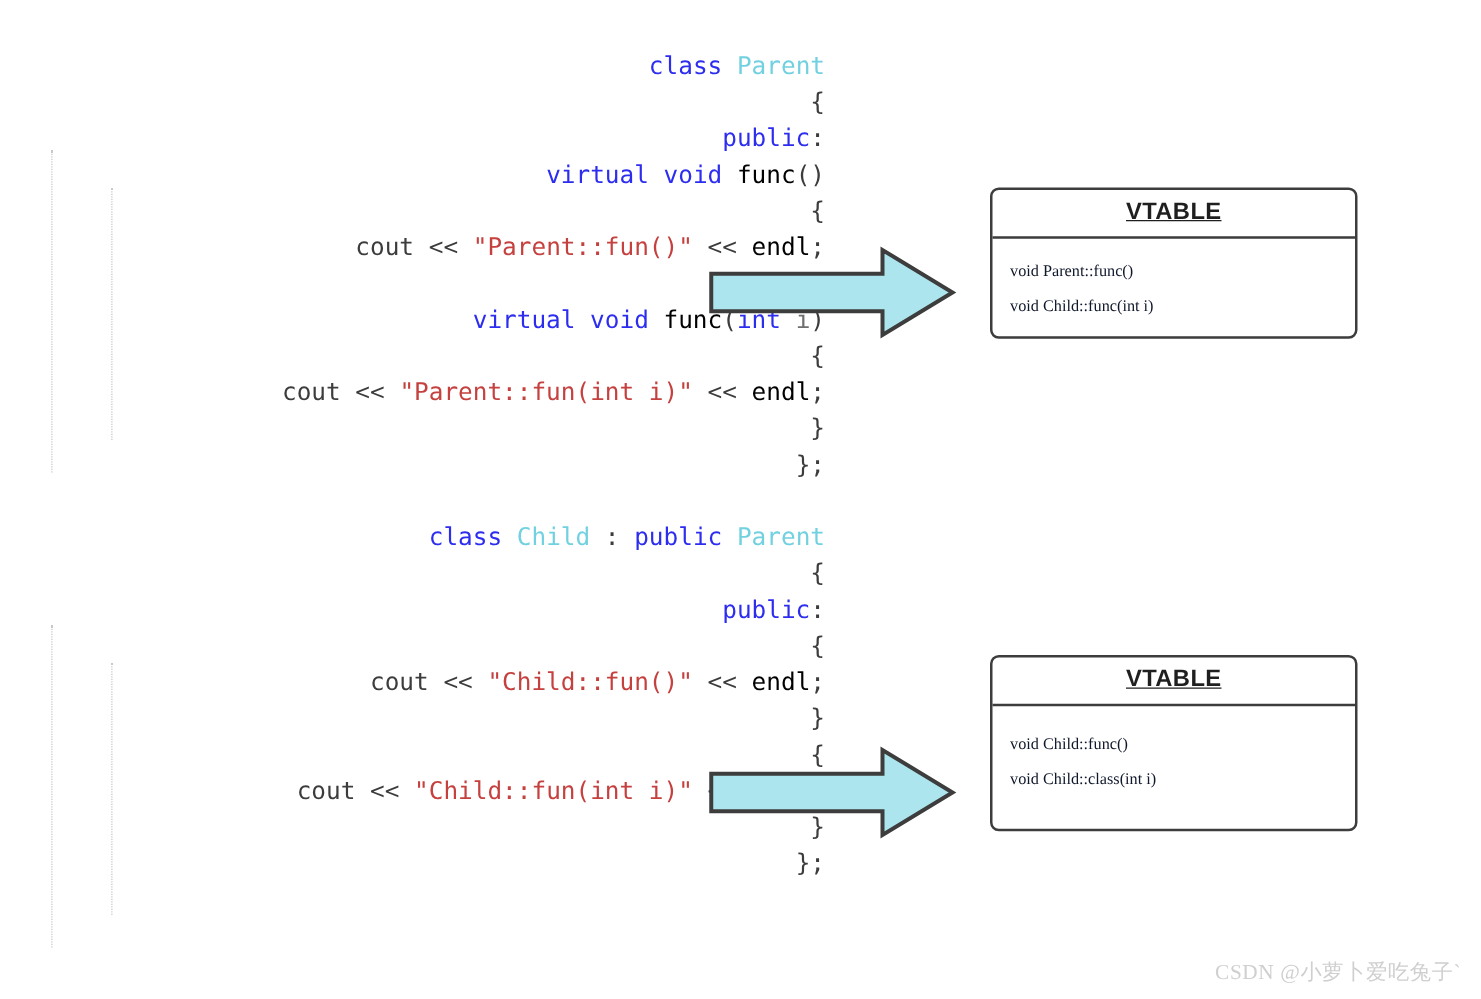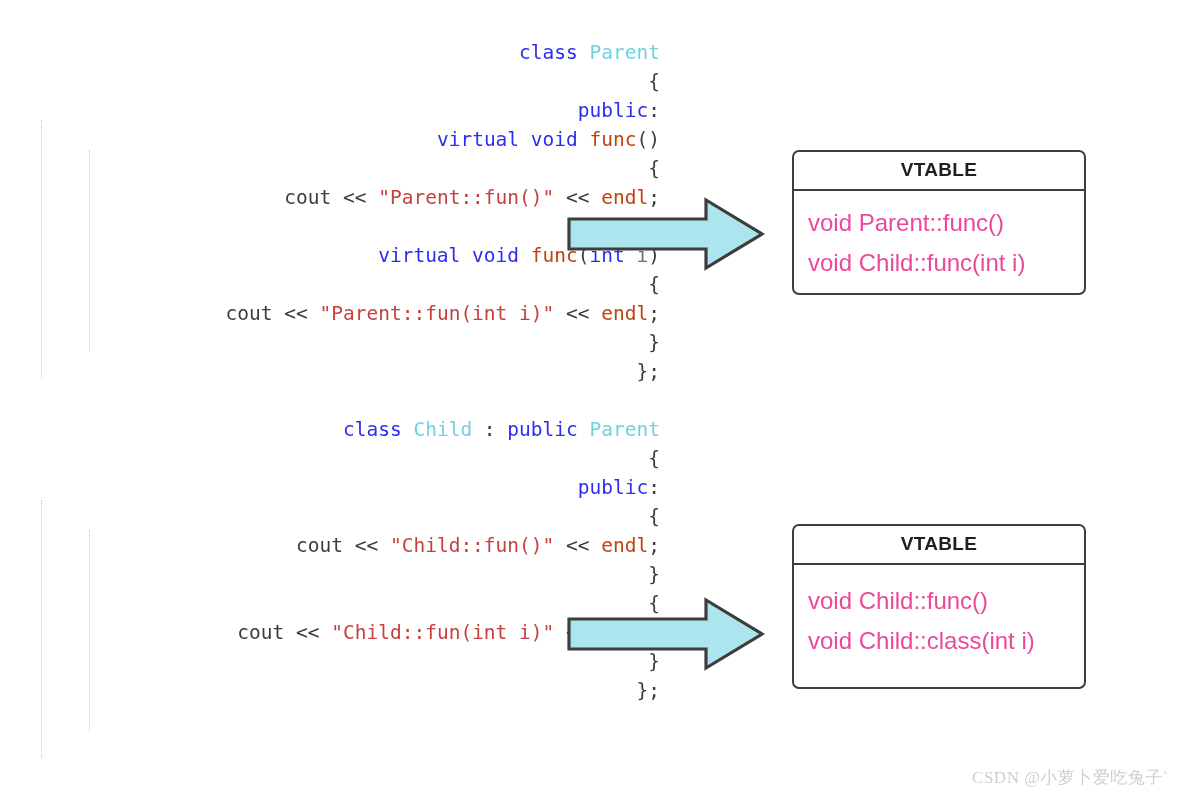--- a/index.html
+++ b/index.html
@@ -31,21 +31,21 @@
     font-family: "DejaVu Sans Mono", "Liberation Mono", monospace;
     font-size: 19.5px;
     letter-spacing: 0px;
     color: #3c3c3c;
   }
   .code-line.blank { color: transparent; }
 
   
   .kw   { color: #2d2df0; }      
   .typ  { color: #72d1e0; }      
-  .fn   { color: #c2410c; margin-top: 10px; }      
+  .fn   { color: #000000; margin-top: 10px; }      
   .str  { color: #c5413f; }      
   .pun  { color: #3c3c3c; }      
   .var  { color: #6f6f6f; }      
 
   
   .guide {
     position: absolute;
     width: 0px;
     border-left: 1px dotted #c8c8c8;
   }
@@ -65,26 +65,27 @@
   }
   .vtable-title {
     text-align: center;
     font-family: "Liberation Sans", sans-serif;
     font-weight: bold;
     font-size: 19px;
     color: #1f1f1f;
     padding: 7px 0 8px 0;
     border-bottom: 2px solid #3d3d3d;
     letter-spacing: 0.3px;
+    text-decoration: underline;
   }
   .vtable-body { padding: 14px 14px 14px 14px; }
   .vtable-entry {
-    font-family: Liberation Sans, sans-serif;
-    font-size: 24px;
-    color: #ec4899;
+    font-family: Liberation Serif, serif;
+    font-size: 13px;
+    color: #0f172a;
     padding: 6px 0 6px 0;
     white-space: nowrap;
   }
   #vtable-parent { left: 792px; top: 150px; }
   #vtable-parent .vtable-body { padding-top: 12px; padding-bottom: 10px; }
   #vtable-child  { left: 792px; top: 524px; }
   #vtable-child .vtable-body { padding-top: 16px; padding-bottom: 26px; }
 
   
   .arrow { position: absolute; }

